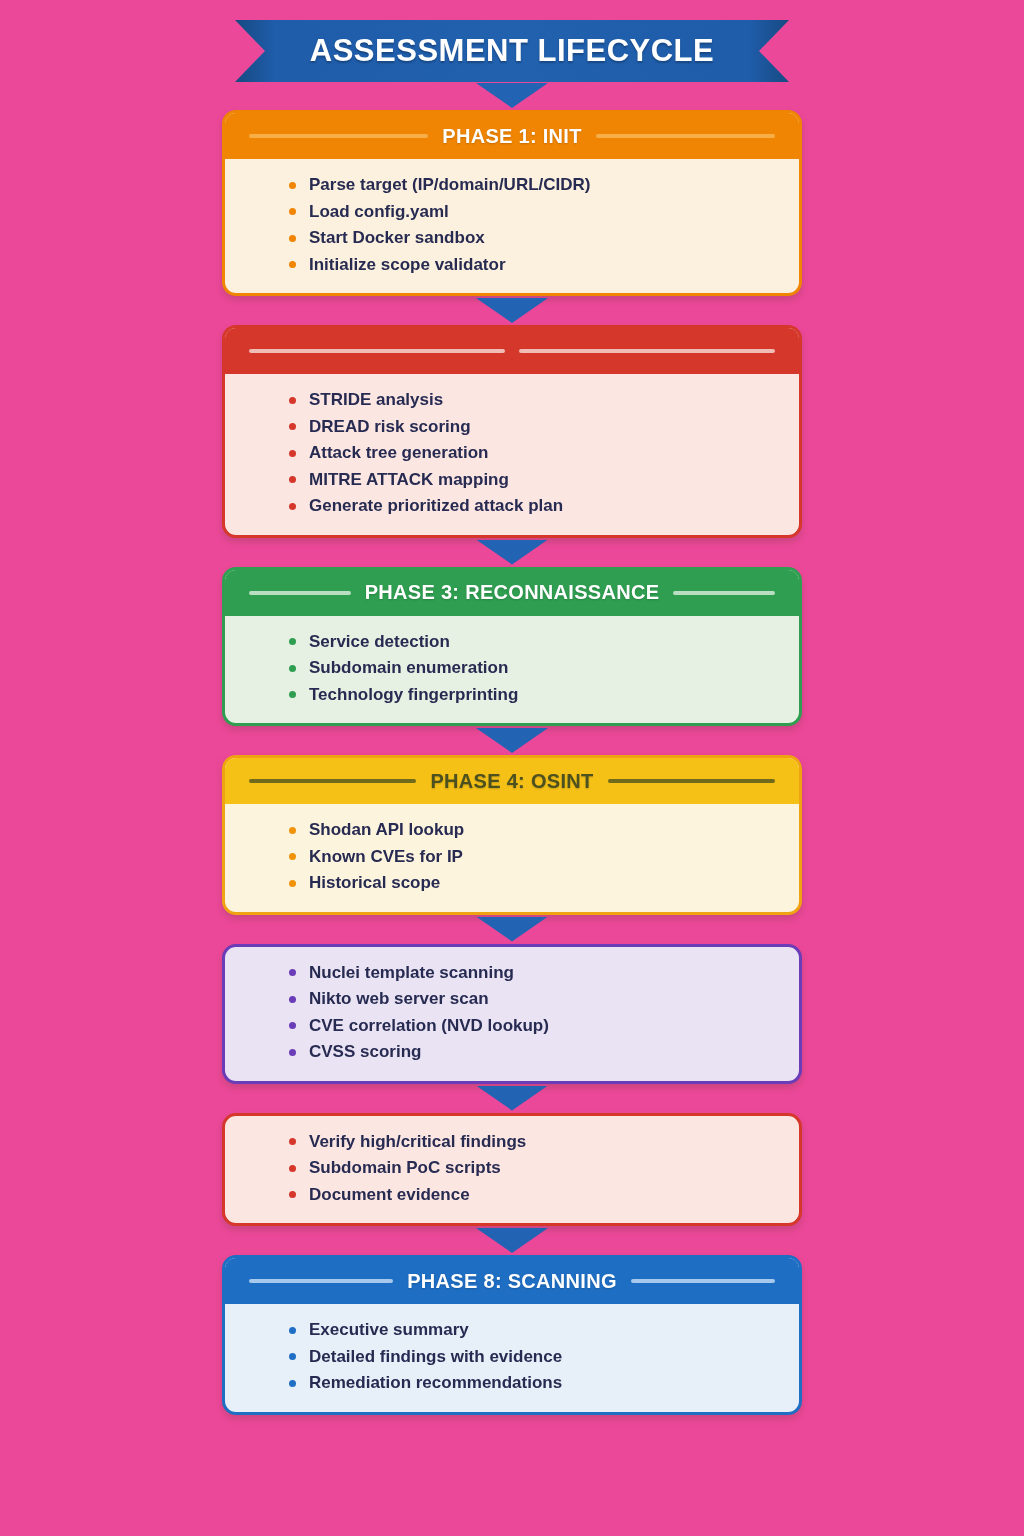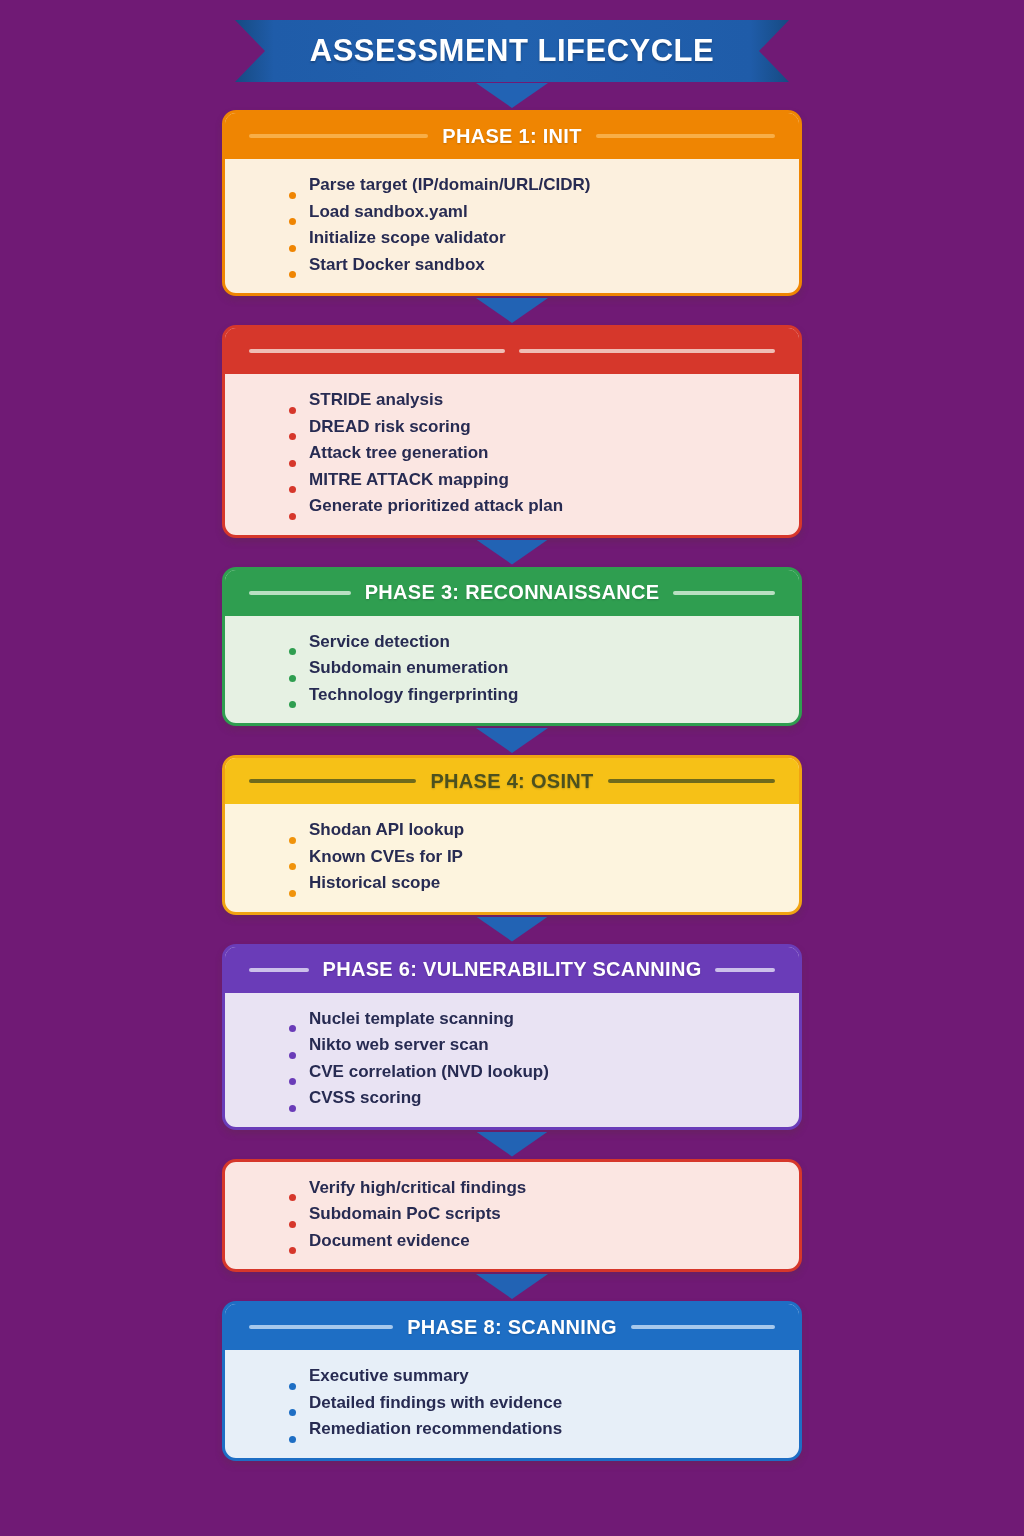--- a/index.html
+++ b/index.html
@@ -1,17 +1,17 @@
 <!DOCTYPE html>
 <html><head>
 <meta charset="utf-8">
 <style>
   html,body{margin:0;padding:0;background:#ffffff;}
   .canvas{
-    width:1024px;height:1536px;position:relative;background:#701a75;
+    width:1024px;height:1536px;position:relative;background:#ec4899;
     font-family:"Liberation Sans","DejaVu Sans",sans-serif;
     overflow:hidden;
   }
   .stack{width:580px;margin:0 auto;padding-top:20px;}
 
   
   .ribbon{
     width:554px;height:62px;margin:0 auto;
     background:linear-gradient(90deg,#164a82 0%,#1f5ca9 7%,#2161ae 50%,#1f5ca9 93%,#164a82 100%);
     clip-path:polygon(0 0,100% 0,calc(100% - 30px) 50%,100% 100%,0 100%,30px 50%);
@@ -41,21 +41,21 @@
   }
   .hline{flex:1;height:4px;border-radius:2px;background:var(--line-color);}
   .phase-title{
     margin:0;font-size:20px;font-weight:800;color:var(--title-color);
     white-space:nowrap;letter-spacing:.3px;
     text-shadow:0 1px 2px rgba(0,0,0,.18);
   }
   .phase-suffix{font-weight:600;font-size:18px;}
   .phase-items{list-style:none;margin:0;padding:13px 18px 15px 64px;}
   .item{
-    display:flex;align-items:flex-end;gap:13px;
+    display:flex;align-items:center;gap:13px;
     font-size:17px;font-weight:700;color:#272b52;line-height:26.5px;
   }
   .dot{width:7px;height:7px;border-radius:50%;background:var(--bullet);flex:none;}
   .item-text{white-space:nowrap;}
 </style>
 </head>
 <body>
 
 <div class="canvas">
   <div class="stack">
@@ -71,30 +71,30 @@
         <h2 class="phase-title"><span>PHASE 1: INIT</span><span class="phase-suffix"></span></h2>
         <span class="hline"></span>
       </header>
       <ul class="phase-items">
         <li class="item">
             <span class="dot"></span>
             <span class="item-text">Parse target (IP/domain/URL/CIDR)</span>
           </li>
         <li class="item">
             <span class="dot"></span>
-            <span class="item-text">Load sandbox.yaml</span>
+            <span class="item-text">Load config.yaml</span>
+          </li>
+        <li class="item">
+            <span class="dot"></span>
+            <span class="item-text">Start Docker sandbox</span>
           </li>
         <li class="item">
             <span class="dot"></span>
             <span class="item-text">Initialize scope validator</span>
           </li>
-        <li class="item">
-            <span class="dot"></span>
-            <span class="item-text">Start Docker sandbox</span>
-          </li>
       </ul>
     </section>
     <div class="arrow gap-arrow" style="background: rgb(34, 99, 180);"></div>
 
     <section class="phase" style="--header-bg: #D6372B; --border: #D6372B; --body-bg: #FBE6E2; --bullet: #D6372B; --title-color: #FFFFFF; --line-color: #EFBDB5;">
       <header class="phase-header">
         <span class="hline"></span>
         <span class="hline"></span>
       </header>
       <ul class="phase-items">
@@ -162,25 +162,20 @@
           </li>
         <li class="item">
             <span class="dot"></span>
             <span class="item-text">Historical scope</span>
           </li>
       </ul>
     </section>
     <div class="arrow gap-arrow" style="background: rgb(34, 99, 180);"></div>
 
     <section class="phase" style="--header-bg: #6A3CB8; --border: #6A3CB8; --body-bg: #E9E3F3; --bullet: #6A3CB8; --title-color: #FFFFFF; --line-color: #CCC0EA;">
-      <header class="phase-header">
-        <span class="hline"></span>
-        <h2 class="phase-title"><span>PHASE 6: VULNERABILITY SCANNING</span><span class="phase-suffix"></span></h2>
-        <span class="hline"></span>
-      </header>
       <ul class="phase-items">
         <li class="item">
             <span class="dot"></span>
             <span class="item-text">Nuclei template scanning</span>
           </li>
         <li class="item">
             <span class="dot"></span>
             <span class="item-text">Nikto web server scan</span>
           </li>
         <li class="item">

